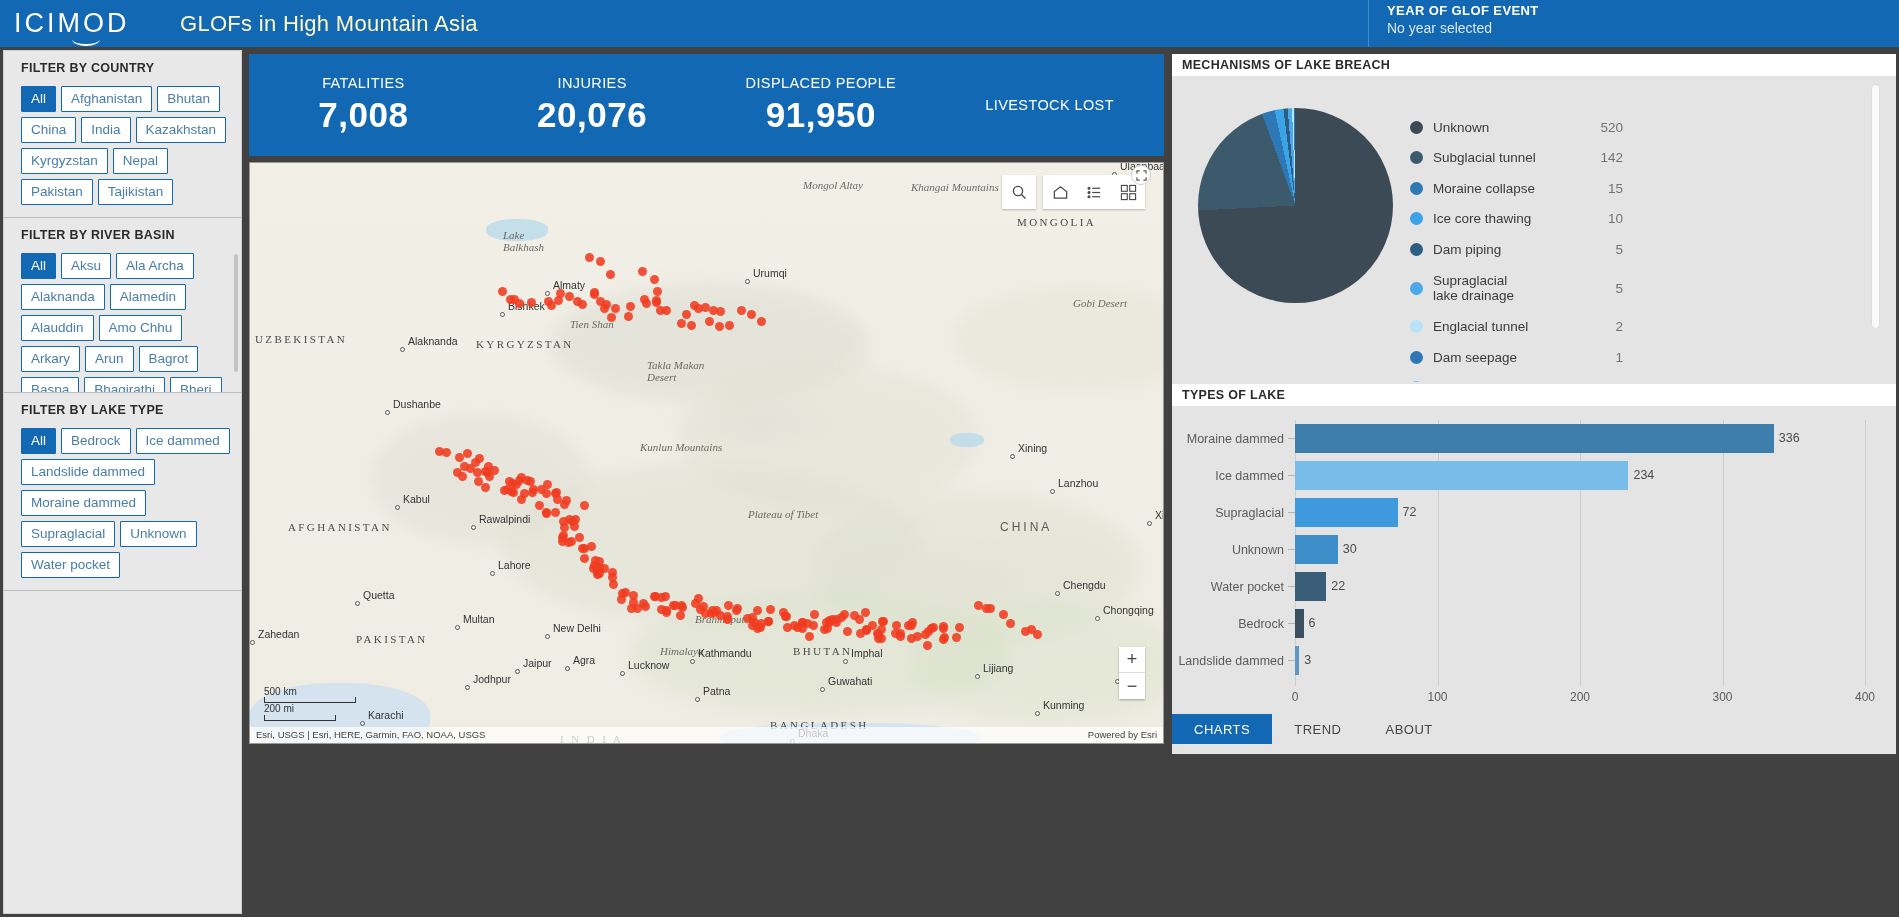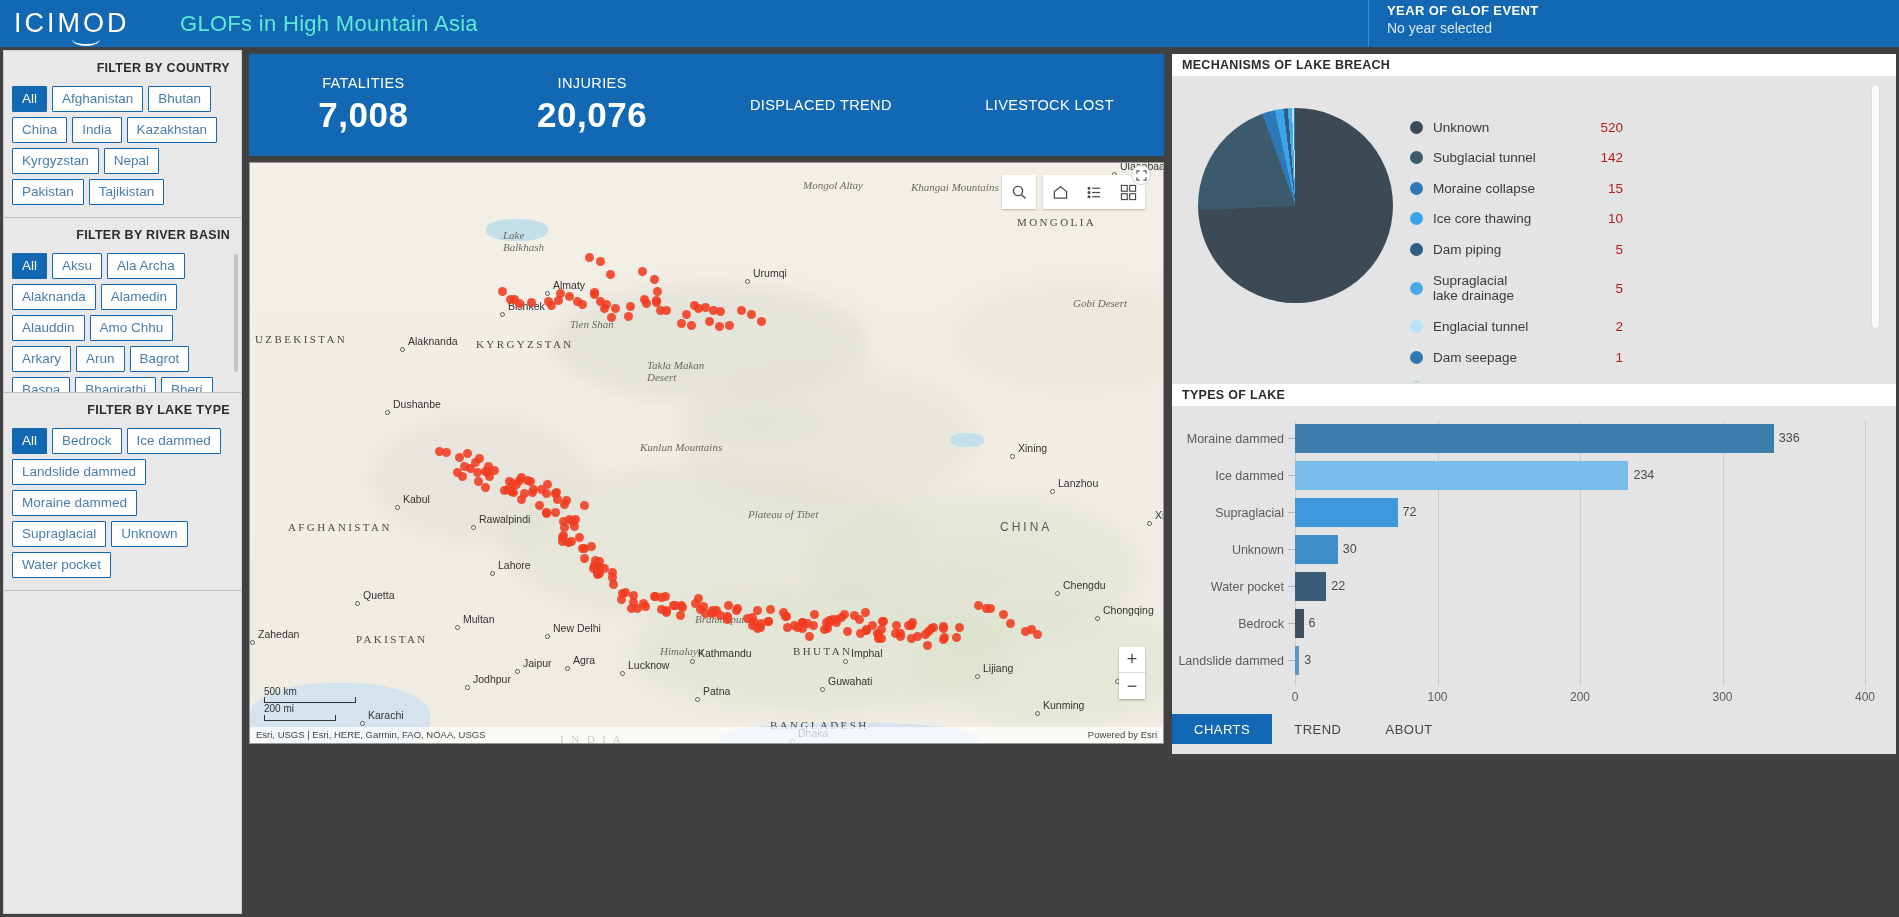--- a/index.html
+++ b/index.html
@@ -18,37 +18,37 @@
   }
   .logo {
     color: #fff; font-size: 27px; letter-spacing: 3px; font-weight: 300;
     padding-left: 14px; width: 155px; position: relative;
   }
   .logo .wave {
     position: absolute; left: 72px; top: 30px; width: 28px; height: 8px;
     border-bottom: 2px solid #fff; border-radius: 0 0 60% 60%/0 0 100% 100%;
   }
   .app-title {
-    color: #5eead4; font-size: 22px; font-weight: 400; margin-left: 25px;
+    color: #fef9c3; font-size: 22px; font-weight: 400; margin-left: 25px;
     letter-spacing: .3px;
   }
   .year-panel {
     position: absolute; right: 0; top: 0; width: 531px; height: 47px;
     border-left: 1px solid #3f8ccb; padding: 3px 0 0 18px;
   }
   .year-title { color: #fff; font-size: 13px; font-weight: bold; letter-spacing: .4px; }
   .year-value { color: #d7e7f5; font-size: 14px; margin-top: 2px; }
 
   
   .sidebar {
     position: absolute; left: 3px; top: 50px; width: 239px; height: 864px;
     background: #e8e8e8; border: 1px solid #cfcfcf;
     display: flex; flex-direction: column;
   }
-  .filter-block { border-bottom: 1px solid #bdbdbd; padding: 10px 11px 12px 8px; text-align: right; }
+  .filter-block { border-bottom: 1px solid #bdbdbd; padding: 10px 11px 12px 17px; }
   .filter-block.basin { max-height: 175px; overflow: hidden; position: relative; }
   .filter-title {
     font-size: 12.5px; font-weight: bold; color: #2b2b2b;
     letter-spacing: .3px; margin-bottom: 11px;
   }
   .chips { display: flex; flex-wrap: wrap; gap: 5px 5px; }
   .chip {
     border: 1px solid #1268b3; background: #fff; color: #4a7ea8;
     font-size: 13.5px; padding: 4px 9px 5px 9px; line-height: 15px;
     white-space: nowrap; cursor: pointer; border-radius: 1px;
@@ -141,21 +141,21 @@
   .pie { position: absolute; left: 26px; top: 32px; width: 195px; height: 195px; border-radius: 50%; }
   .pie-legend {
     position: absolute; left: 238px; top: 36px; width: 460px; height: 270px;
     overflow: hidden;
   }
   .legend-row {
     display: flex; align-items: center; height: 30.5px; font-size: 13.5px; color: #3b3b3b;
   }
   .legend-dot { width: 13px; height: 13px; border-radius: 50%; flex: 0 0 13px; margin-right: 10px; }
   .legend-label { width: 150px; line-height: 15px; }
-  .legend-val { width: 40px; text-align: right; color: #b91c1c; }
+  .legend-val { width: 40px; text-align: right; color: #737373; }
   .legend-row.two-line { height: 47px; }
   .legend-scroll {
     position: absolute; right: 16px; top: 8px; width: 9px; height: 245px;
     background: #fafafa; border: 1px solid #dcdcdc; border-radius: 5px;
   }
 
   .bar-panel { position: absolute; top: 330px; left: 0; width: 724px; height: 370px; }
   .bar-body { position: relative; height: 348px; }
   .bar-chart { position: absolute; left: 0; top: 14px; width: 724px; height: 300px; }
   .bar-row { position: relative; height: 37px; display: flex; align-items: center; }
@@ -258,21 +258,22 @@
   <div class="stats" id="stats-bar">
       <div class="stat">
         <div class="stat-label">FATALITIES</div>
         <div class="stat-value">7,008</div>
       </div>
       <div class="stat">
         <div class="stat-label">INJURIES</div>
         <div class="stat-value">20,076</div>
       </div>
       <div class="stat">
-        <div class="stat-label">DISPLACED TREND</div>
+        <div class="stat-label">DISPLACED PEOPLE</div>
+        <div class="stat-value">91,950</div>
       </div>
       <div class="stat">
         <div class="stat-label">LIVESTOCK LOST</div>
       </div>
     </div>
 
   <div class="map">
     <div class="map-bg"></div>
     <div id="map-layers">
         <div class="terrain" style="left:300px;top:120px;width:320px;height:120px;background:#d8d9cc;filter:blur(9px);"></div>

